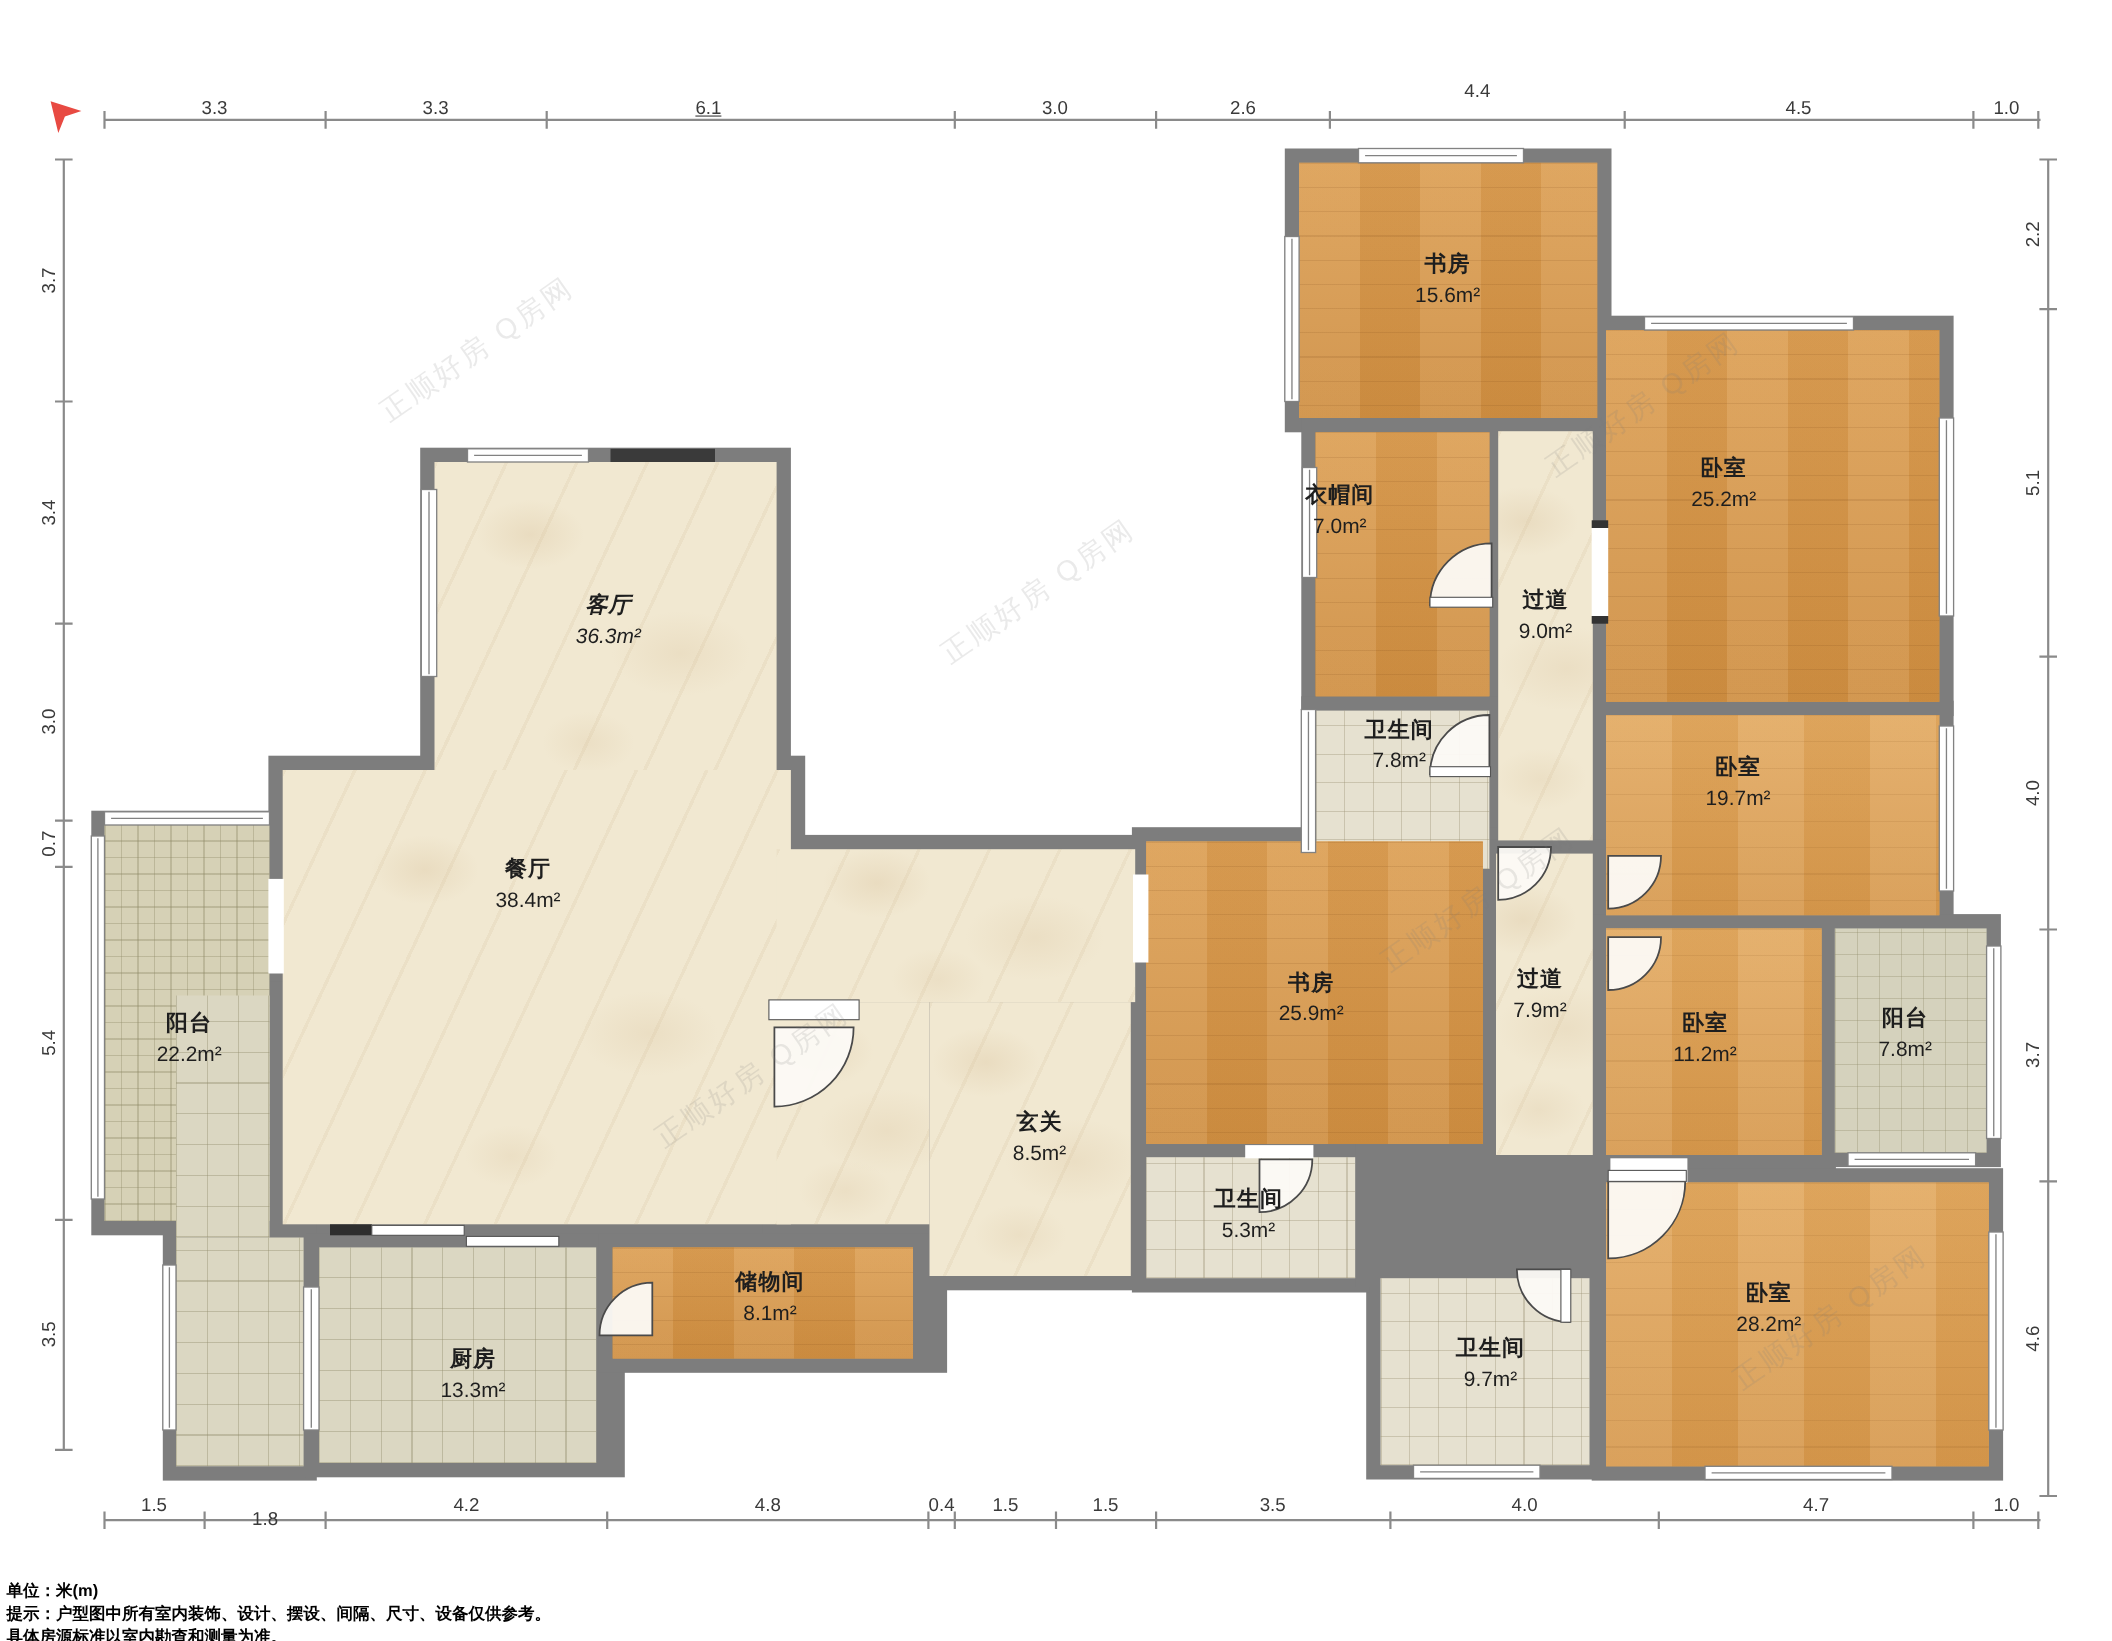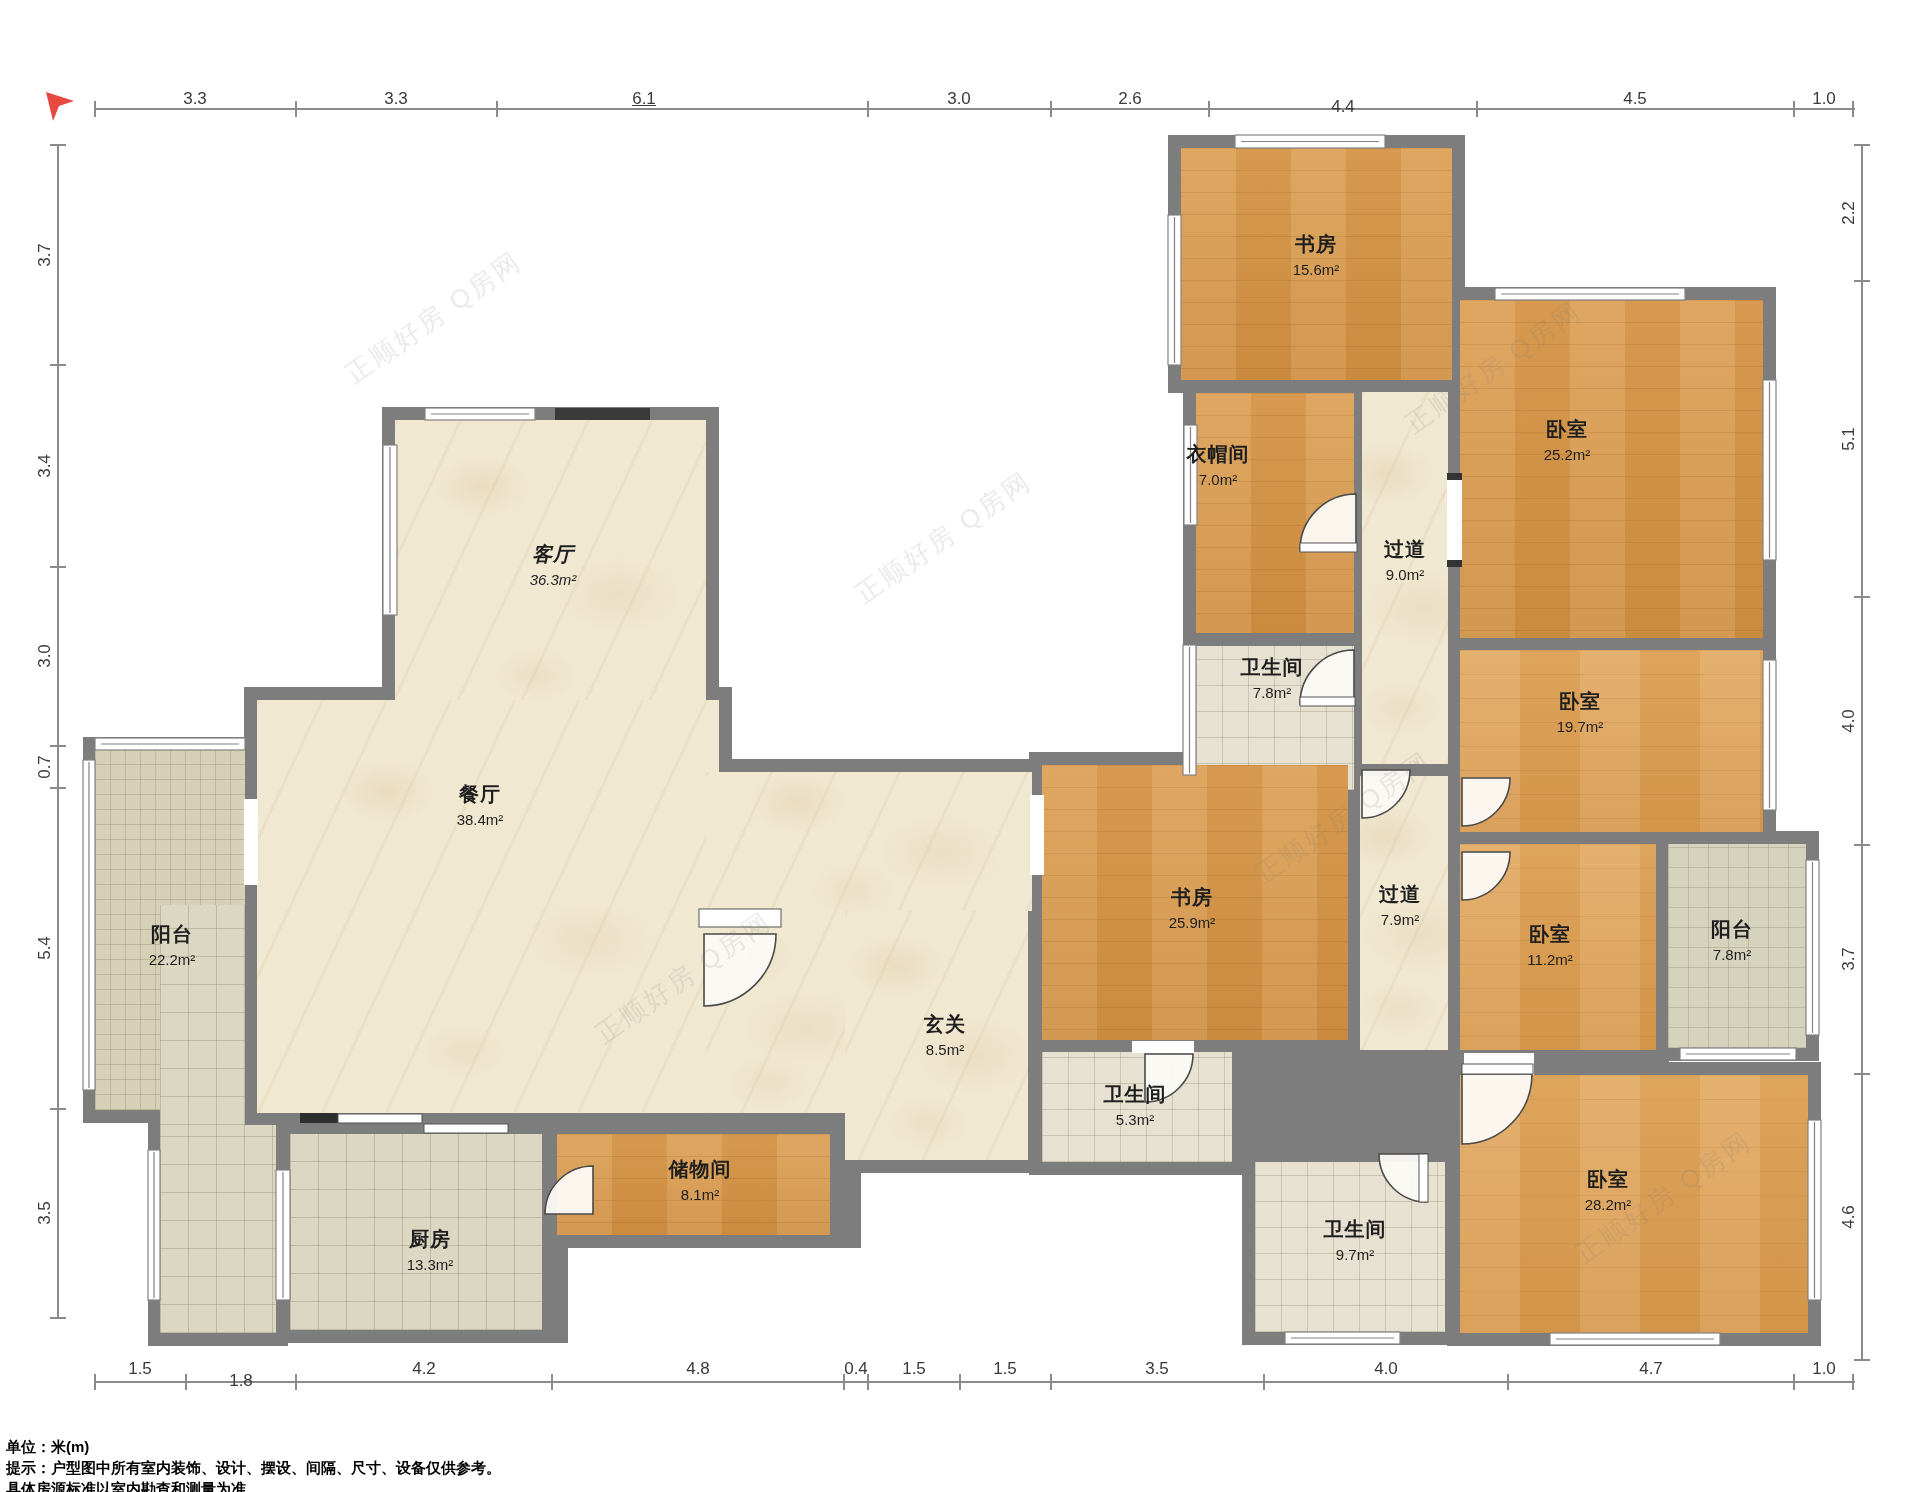--- a/index.html
+++ b/index.html
@@ -36,21 +36,21 @@
       repeating-linear-gradient(0deg,rgba(140,135,100,.35) 0 1px,rgba(0,0,0,0) 1px 15px),
       repeating-linear-gradient(90deg,rgba(140,135,100,.35) 0 1px,rgba(0,0,0,0) 1px 15px);}
   .tile-balcony2{background-color:#d5d2bd;
     background-image:
       repeating-linear-gradient(0deg,rgba(140,135,100,.32) 0 1px,rgba(0,0,0,0) 1px 20px),
       repeating-linear-gradient(90deg,rgba(140,135,100,.32) 0 1px,rgba(0,0,0,0) 1px 20px);}
   svg.overlay{position:absolute;left:0;top:0;pointer-events:none;}
   .room-label{position:absolute;transform:translate(-50%,-50%);text-align:center;color:#1e1e1e;
               line-height:1.45;white-space:nowrap;z-index:30;}
   .room-label .rn{display:block;font-size:20px;font-weight:600;letter-spacing:1px;}
-  .room-label .ra{display:block;font-size:15px;font-weight:400;letter-spacing:0;}
+  .room-label .ra{display:block;font-size:19px;font-weight:400;letter-spacing:0;}
   .dim{position:absolute;font-size:17px;color:#3a3a3a;transform:translate(-50%,-50%);z-index:30;white-space:nowrap;}
   .dim.v{transform:translate(-50%,-50%) rotate(-90deg);}
   .notes{position:absolute;left:6px;top:1436px;font-size:15px;font-weight:600;color:#000;
          line-height:1.4;z-index:30;}
   .wm{position:absolute;color:rgba(125,125,125,.16);font-size:26px;letter-spacing:3px;
       transform:rotate(-35deg);white-space:nowrap;z-index:20;}
 </style>
 </head>
 <body>
 
@@ -259,21 +259,21 @@
   <div class="room-label" style="left:1608px;top:1190px;">
     <span class="rn">卧室</span>
     <span class="ra">28.2m²</span>
   </div>
 
   <span class="dim" style="left:195px;top:99px;">3.3</span>
   <span class="dim" style="left:396px;top:99px;">3.3</span>
   <span class="dim" style="left:644px;top:99px;text-decoration:underline;">6.1</span>
   <span class="dim" style="left:959px;top:99px;">3.0</span>
   <span class="dim" style="left:1130px;top:99px;">2.6</span>
-  <span class="dim" style="left:1343px;top:107px;">4.4</span>
+  <span class="dim" style="left:1343px;top:83px;">4.4</span>
   <span class="dim" style="left:1635px;top:99px;">4.5</span>
   <span class="dim" style="left:1824px;top:99px;">1.0</span>
 
   <span class="dim v" style="left:45px;top:255px;">3.7</span>
   <span class="dim v" style="left:45px;top:466px;">3.4</span>
   <span class="dim v" style="left:45px;top:656px;">3.0</span>
   <span class="dim v" style="left:45px;top:767px;">0.7</span>
   <span class="dim v" style="left:45px;top:948px;">5.4</span>
   <span class="dim v" style="left:45px;top:1213px;">3.5</span>
 

